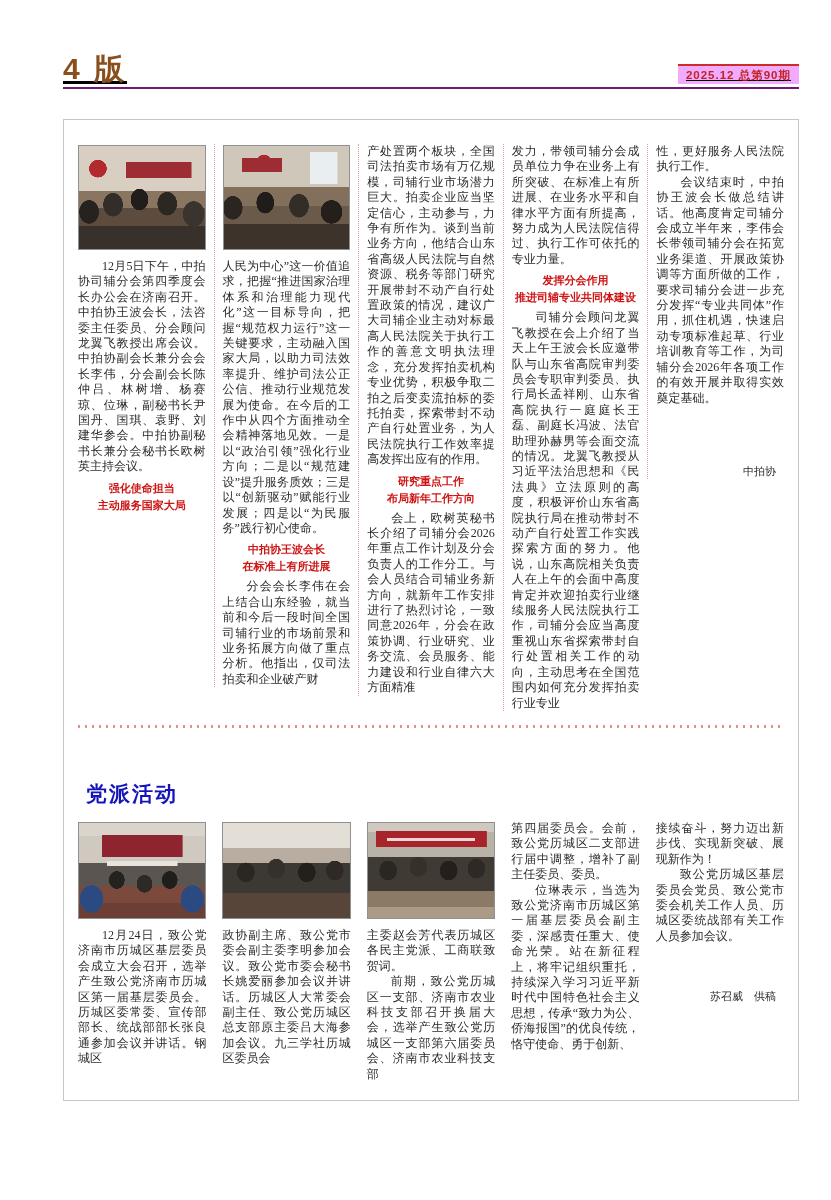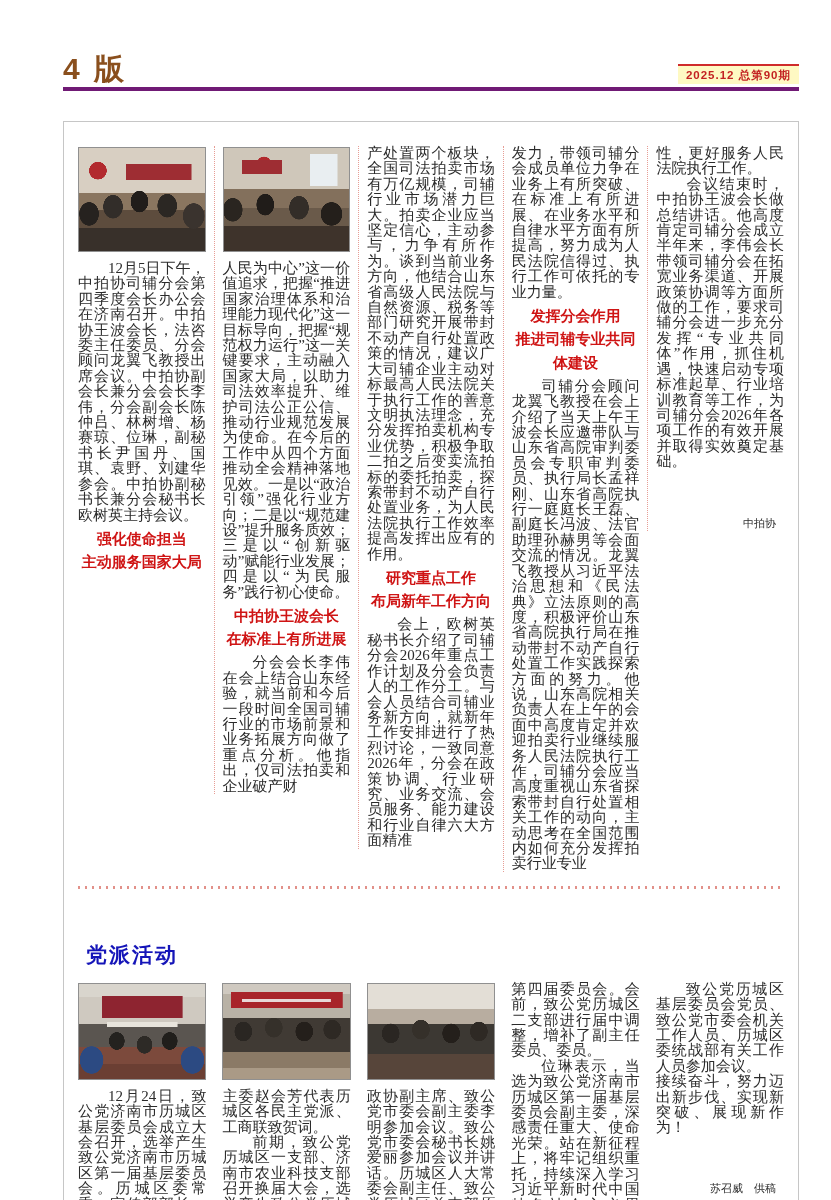--- a/index.html
+++ b/index.html
@@ -1,47 +1,47 @@
 <!DOCTYPE html>
 <html><head>
 <meta charset="utf-8">
 <style>
   html,body{margin:0;padding:0;background:#f2f2f2;}
   .sheet{width:831px;min-height:1200px;box-sizing:border-box;background:#fff;
          padding:54px 32px 20px 63px;font-family:"Liberation Serif","DejaVu Serif",serif;}
   
   .masthead{display:flex;justify-content:space-between;align-items:flex-end;
-            border-bottom:4px solid #701a75;padding-bottom:3px;}
+            border-bottom:2px solid #701a75;padding-bottom:3px;text-decoration:underline;}
   .page-label{font-family:"Liberation Sans","DejaVu Sans",sans-serif;font-weight:800;
               font-size:30px;line-height:1;color:#8a4f1d;letter-spacing:3px;}
-  .issue-badge{background:#fef9c3;color:#c32222;border-top:2px solid #cf2b2b;
+  .issue-badge{background:#f0abfc;color:#c32222;border-top:2px solid #cf2b2b;
                font:700 11.5px/1 "Liberation Sans","DejaVu Sans",sans-serif;
                padding:4px 8px 3px;letter-spacing:1px;}
   
   .frame{border:1px solid #c6c6c6;margin-top:30px;padding:14px 12px 18px;}
   .headline1{margin:6px 0 4px;text-align:center;color:#ee1212;letter-spacing:2px;
              font:700 23px/1.3 "Liberation Sans","DejaVu Sans",sans-serif;}
   .headline2{margin:30px 0 6px;text-align:center;color:#ee1212;letter-spacing:1px;
              font:700 21px/1.85 "Liberation Sans","DejaVu Sans",sans-serif;}
   .kicker{margin:56px 0 0 10px;color:#1414b8;letter-spacing:2px;
           font:700 21px/1 "Liberation Serif","DejaVu Serif",serif;}
   .dotsep{height:3px;margin:14px 2px 0;
           background:repeating-linear-gradient(90deg,#e2918a 0 2px,rgba(0,0,0,0) 2px 7px);}
   
   .cols{display:flex;align-items:flex-start;margin-top:10px;}
   .cols .col{flex:1 1 0;min-width:0;padding:0 8px;}
   .cols .col:first-child{padding-left:2px;}
   .cols .col:last-child{padding-right:2px;}
   .cols.ruled .col + .col{border-left:1px dotted #e79d95;}
   .cols2{margin-top:16px;}
-  .para{margin:0;font-size:15px;line-height:15.4px;color:#2b2b2b;text-align:justify;}
+  .para{margin:0;font-size:12px;line-height:15.4px;color:#2b2b2b;text-align:justify;}
   .ind{text-indent:2em;font-family:Liberation Serif, serif;}
   .subhead{margin:5px 0 4px;text-align:center;color:#cf1414;font-weight:700;
-           font-size:15px;line-height:1.55;}
-  .sig{margin-top:46px;padding-right:8px;text-align:right;font-size:11px;color:#2b2b2b;}
+           font-size:11px;line-height:1.55;}
+  .sig{margin-top:58px;padding-right:8px;text-align:right;font-size:11px;color:#2b2b2b;}
   .cols2 .sig{margin-top:45px;}
   
   .photo{height:103px;margin:1px 0 9px;border:1px solid #909090;}
   .cols2 .photo{height:95px;}
   .v1{background:
       radial-gradient(circle 9px at 15% 22%, #b22a2e 96%, rgba(178,42,46,0) 100%),
       linear-gradient(#9e2d33,#9e2d33) 78% 16px/52% 16px no-repeat,
       radial-gradient(ellipse 10px 12px at 8% 64%, #26221f 96%, rgba(0,0,0,0) 100%),
       radial-gradient(ellipse 10px 12px at 27% 57%, #322d29 96%, rgba(0,0,0,0) 100%),
       radial-gradient(ellipse 9px 11px at 48% 52%, #211d1a 96%, rgba(0,0,0,0) 100%),
@@ -139,34 +139,34 @@
     <div class="dotsep"></div>
 
     <section>
       <div class="kicker">党派活动</div>
       <div class="cols cols2" id="article2-cols">
           <div class="col">
             <div class="photo v3"></div>
             <p class="para ind">12月24日，致公党济南市历城区基层委员会成立大会召开，选举产生致公党济南市历城区第一届基层委员会。历城区委常委、宣传部部长、统战部部长张良通参加会议并讲话。钢城区</p>
           </div>
           <div class="col">
+            <div class="photo v4"></div>
+            <p class="para">政协副主席、致公党市委会副主委李明参加会议。致公党市委会秘书长姚爱丽参加会议并讲话。历城区人大常委会副主任、致公党历城区总支部原主委吕大海参加会议。九三学社历城区委员会</p>
+          </div>
+          <div class="col">
             <div class="photo v5"></div>
             <p class="para">主委赵会芳代表历城区各民主党派、工商联致贺词。</p>
             <p class="para ind">前期，致公党历城区一支部、济南市农业科技支部召开换届大会，选举产生致公党历城区一支部第六届委员会、济南市农业科技支部</p>
-          </div>
-          <div class="col">
-            <div class="photo v4"></div>
-            <p class="para">政协副主席、致公党市委会副主委李明参加会议。致公党市委会秘书长姚爱丽参加会议并讲话。历城区人大常委会副主任、致公党历城区总支部原主委吕大海参加会议。九三学社历城区委员会</p>
           </div>
           <div class="col">
             <p class="para">第四届委员会。会前，致公党历城区二支部进行届中调整，增补了副主任委员、委员。</p>
             <p class="para ind">位琳表示，当选为致公党济南市历城区第一届基层委员会副主委，深感责任重大、使命光荣。站在新征程上，将牢记组织重托，持续深入学习习近平新时代中国特色社会主义思想，传承“致力为公、侨海报国”的优良传统，恪守使命、勇于创新、</p>
           </div>
           <div class="col">
+            <p class="para">接续奋斗，努力迈出新步伐、实现新突破、展现新作为！</p>
             <p class="para ind">致公党历城区基层委员会党员、致公党市委会机关工作人员、历城区委统战部有关工作人员参加会议。</p>
-            <p class="para">接续奋斗，努力迈出新步伐、实现新突破、展现新作为！</p>
             <div class="sig">苏召威　供稿</div>
           </div>
         </div>
     </section>
 
   </div>
 </div>
 
 </body></html>

